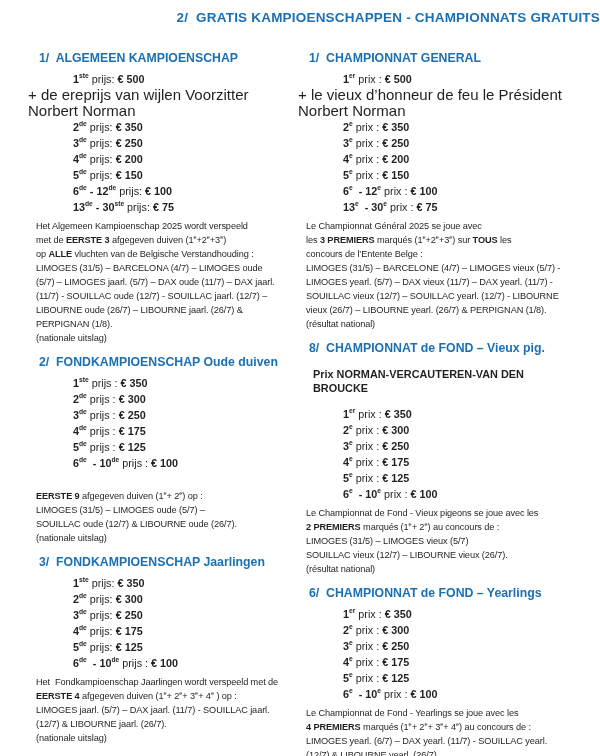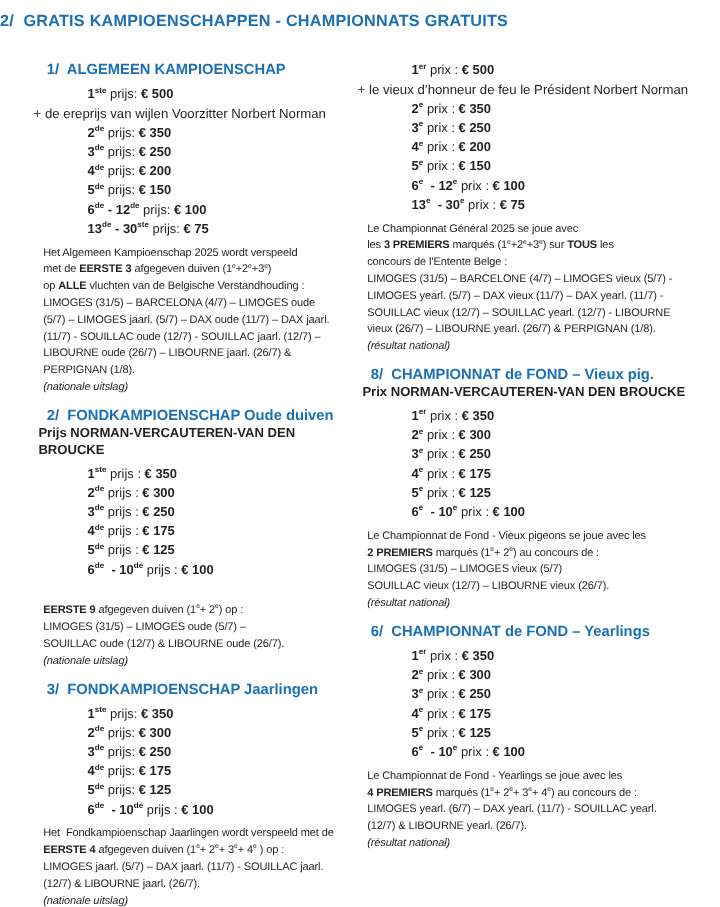--- a/index.html
+++ b/index.html
@@ -2,42 +2,42 @@
 <html style="--blue: #1b70b4; --ink: #231f20;"><head>
 <meta charset="utf-8">
 <style>
   :root{ --blue:#1b70b4; --ink:#231f20; }
   html,body{margin:0;padding:0;}
   body{
     width:600px;height:756px;overflow:hidden;background:#ffffff;
     font-family:"Liberation Sans", sans-serif;color:var(--ink);
   }
   .title{
-    margin:9px 0 0 0;text-align:left;
+    margin:9px 0 0 0;text-align:right;
     font-size:13.5px;font-weight:bold;color:var(--blue);
     white-space:pre-wrap;letter-spacing:.2px;line-height:18px;
   }
   .columns{display:flex;padding:0 20px 0 24px;}
   .col{width:278px;box-sizing:border-box;}
   .col:first-child{padding-left:8px;}
   .sec{margin-top:10px;}
   .col > .sec:first-child{margin-top:24px;}
   .sec-heading{
     margin:0 0 0 7px;font-size:12.3px;font-weight:bold;color:var(--blue);
     line-height:15px;white-space:pre-wrap;
   }
   .sec-subheading{
-    margin:0;font-size:10.9px;font-weight:bold;line-height:14px;white-space:pre-wrap;
+    margin:11px;font-size:10.9px;font-weight:bold;line-height:14px;white-space:pre-wrap;
   }
   .prizes{margin-top:5px;}
   .line{white-space:pre-wrap;font-size:10.8px;line-height:16px;}
   .line.prize{margin-left:41px;}
-  .line.note{margin-left:-4px;font-size:11px;}
+  .line.note{margin-left:-4px;font-size:15px;}
   .b{font-weight:bold;}
-  .i{font-style:italic;margin-top:45px;}
+  .i{margin-top:45px;}
   sup{font-size:0.62em;line-height:0;}
   .para{
     margin:4px 0 0 4px;font-size:9.2px;line-height:14px;
     white-space:pre-wrap;letter-spacing:-0.1px;
   }
 </style>
 </head>
 <body>
 
 <div class="page">
@@ -53,21 +53,20 @@
             <div class="line prize"><span class="b">3</span><sup class="b">de</sup><span> prijs: </span><span class="b">€ 250</span></div>
             <div class="line prize"><span class="b">4</span><sup class="b">de</sup><span> prijs: </span><span class="b">€ 200</span></div>
             <div class="line prize"><span class="b">5</span><sup class="b">de</sup><span> prijs: </span><span class="b">€ 150</span></div>
             <div class="line prize"><span class="b">6</span><sup class="b">de</sup><span class="b"> - 12</span><sup class="b">de</sup><span> prijs: </span><span class="b">€ 100</span></div>
             <div class="line prize"><span class="b">13</span><sup class="b">de</sup><span class="b"> - 30</span><sup class="b">ste</sup><span> prijs: </span><span class="b">€ 75</span></div>
           </div>
           <p class="para"><span>Het Algemeen Kampioenschap 2025 wordt verspeeld</span><br><span>met de </span><span class="b">EERSTE 3</span><span> afgegeven duiven (1</span><sup>e</sup><span>+2</span><sup>e</sup><span>+3</span><sup>e</sup><span>)</span><br><span>op </span><span class="b">ALLE</span><span> vluchten van de Belgische Verstandhouding :</span><br><span>LIMOGES (31/5) – BARCELONA (4/7) – LIMOGES oude</span><br><span>(5/7) – LIMOGES jaarl. (5/7) – DAX oude (11/7) – DAX jaarl.</span><br><span>(11/7) - SOUILLAC oude (12/7) - SOUILLAC jaarl. (12/7) –</span><br><span>LIBOURNE oude (26/7) – LIBOURNE jaarl. (26/7) &amp;</span><br><span>PERPIGNAN (1/8).</span><br><span class="i">(nationale uitslag)</span></p>
         </section>
         <section class="sec">
           <h2 class="sec-heading">2/  FONDKAMPIOENSCHAP Oude duiven</h2>
-          <h3 class="sec-subheading">Prijs NORMAN-VERCAUTEREN-VAN DEN BROUCKE</h3>
           <div class="prizes">
             <div class="line prize"><span class="b">1</span><sup class="b">ste</sup><span> prijs : </span><span class="b">€ 350</span></div>
             <div class="line prize"><span class="b">2</span><sup class="b">de</sup><span> prijs : </span><span class="b">€ 300</span></div>
             <div class="line prize"><span class="b">3</span><sup class="b">de</sup><span> prijs : </span><span class="b">€ 250</span></div>
             <div class="line prize"><span class="b">4</span><sup class="b">de</sup><span> prijs : </span><span class="b">€ 175</span></div>
             <div class="line prize"><span class="b">5</span><sup class="b">de</sup><span> prijs : </span><span class="b">€ 125</span></div>
             <div class="line prize"><span class="b">6</span><sup class="b">de</sup><span class="b">  - 10</span><sup class="b">de</sup><span> prijs : </span><span class="b">€ 100</span></div>
           </div>
           <p class="para"><br><span class="b">EERSTE 9</span><span> afgegeven duiven (1</span><sup>e</sup><span>+ 2</span><sup>e</sup><span>) op :</span><br><span>LIMOGES (31/5) – LIMOGES oude (5/7) –</span><br><span>SOUILLAC oude (12/7) &amp; LIBOURNE oude (26/7).</span><br><span class="i">(nationale uitslag)</span></p>
         </section>
@@ -79,20 +78,21 @@
             <div class="line prize"><span class="b">3</span><sup class="b">de</sup><span> prijs: </span><span class="b">€ 250</span></div>
             <div class="line prize"><span class="b">4</span><sup class="b">de</sup><span> prijs: </span><span class="b">€ 175</span></div>
             <div class="line prize"><span class="b">5</span><sup class="b">de</sup><span> prijs: </span><span class="b">€ 125</span></div>
             <div class="line prize"><span class="b">6</span><sup class="b">de</sup><span class="b">  - 10</span><sup class="b">de</sup><span> prijs : </span><span class="b">€ 100</span></div>
           </div>
           <p class="para"><span>Het  Fondkampioenschap Jaarlingen wordt verspeeld met de</span><br><span class="b">EERSTE 4</span><span> afgegeven duiven (1</span><sup>e</sup><span>+ 2</span><sup>e</sup><span>+ 3</span><sup>e</sup><span>+ 4</span><sup>e</sup><span> ) op :</span><br><span>LIMOGES jaarl. (5/7) – DAX jaarl. (11/7) - SOUILLAC jaarl.</span><br><span>(12/7) &amp; LIBOURNE jaarl. (26/7).</span><br><span class="i">(nationale uitslag)</span></p>
         </section>
       </div>
     <div class="col">
         <section class="sec">
+          <h2 class="sec-heading">1/  CHAMPIONNAT GENERAL</h2>
           <div class="prizes">
             <div class="line prize"><span class="b">1</span><sup class="b">er</sup><span> prix : </span><span class="b">€ 500</span></div>
             <div class="line note"><span>+ le vieux d’honneur de feu le Président Norbert Norman</span></div>
             <div class="line prize"><span class="b">2</span><sup class="b">e</sup><span> prix : </span><span class="b">€ 350</span></div>
             <div class="line prize"><span class="b">3</span><sup class="b">e</sup><span> prix : </span><span class="b">€ 250</span></div>
             <div class="line prize"><span class="b">4</span><sup class="b">e</sup><span> prix : </span><span class="b">€ 200</span></div>
             <div class="line prize"><span class="b">5</span><sup class="b">e</sup><span> prix : </span><span class="b">€ 150</span></div>
             <div class="line prize"><span class="b">6</span><sup class="b">e</sup><span class="b">  - 12</span><sup class="b">e</sup><span> prix : </span><span class="b">€ 100</span></div>
             <div class="line prize"><span class="b">13</span><sup class="b">e</sup><span class="b">  - 30</span><sup class="b">e</sup><span> prix : </span><span class="b">€ 75</span></div>
           </div>

